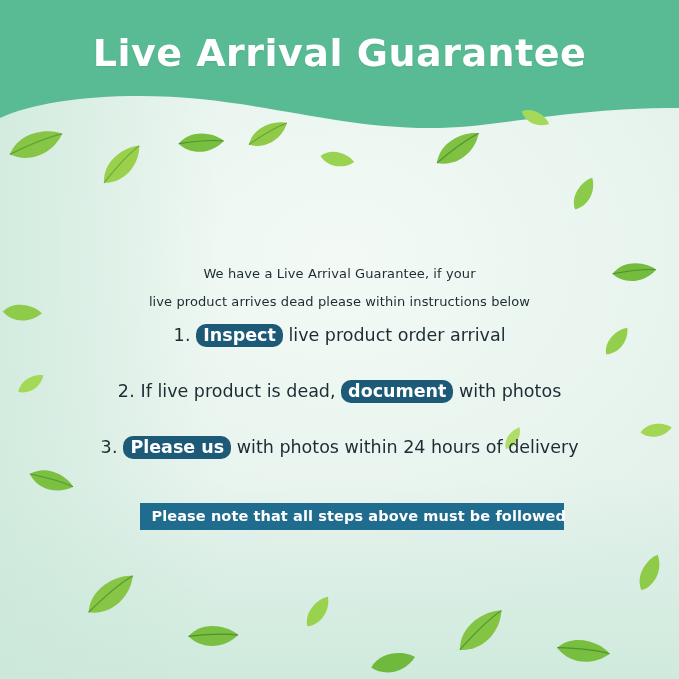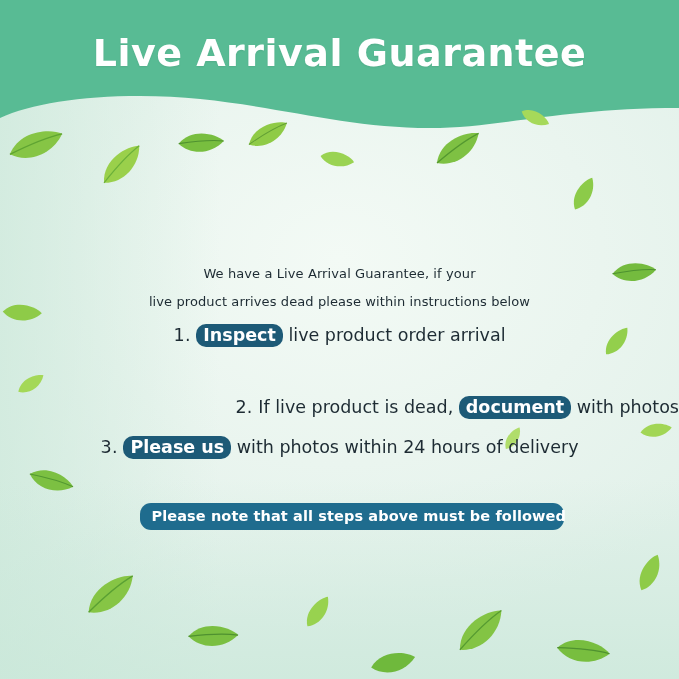--- a/index.html
+++ b/index.html
@@ -111,42 +111,42 @@
     background: #1d5a77;
     color: #ffffff;
     font-weight: bold;
     padding: 2px 7px 3px 7px;
     border-radius: 10px;
     line-height: 1.05;
     vertical-align: baseline;
   }
 
   .step1 { top: 324px; }
-  .step2 { top: 396px; text-align: right; }
+  .step2 { top: 380px; }
   .step3 { top: 436px; }
 
   .note {
     position: absolute;
     left: 50%;
     transform: translateX(-50%);
     top: 503px;
     width: 400px;
     text-align: center;
   }
   .note-line {
     display: block;
     background: #1f6c8e;
     color: #ffffff;
     font-size: 14.5px;
     font-weight: bold;
     padding: 5px 12px 6px 12px;
     margin: 0 auto 6px auto;
     width: max-content;
     max-width: 100%;
-    border-radius: 11px;
+    border-radius: 0;
     letter-spacing: 0.1px;
     white-space: nowrap;
   }
 </style>
 </head>
 <body>
 
 <div id="canvas">
 
   <div class="bg-base"></div>

